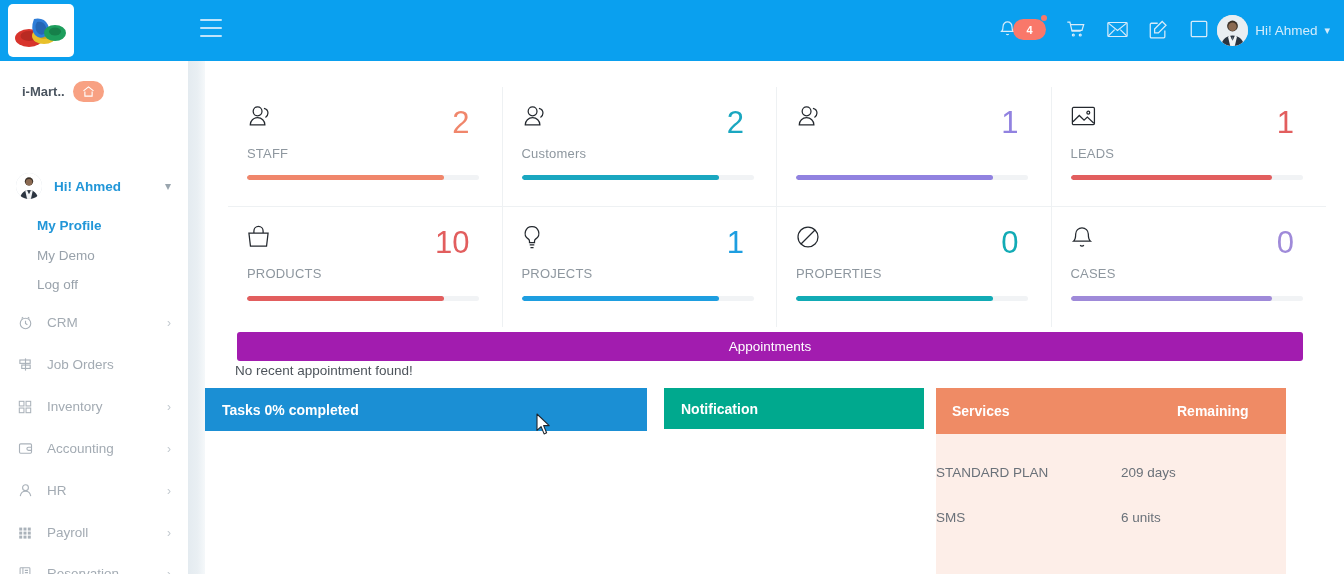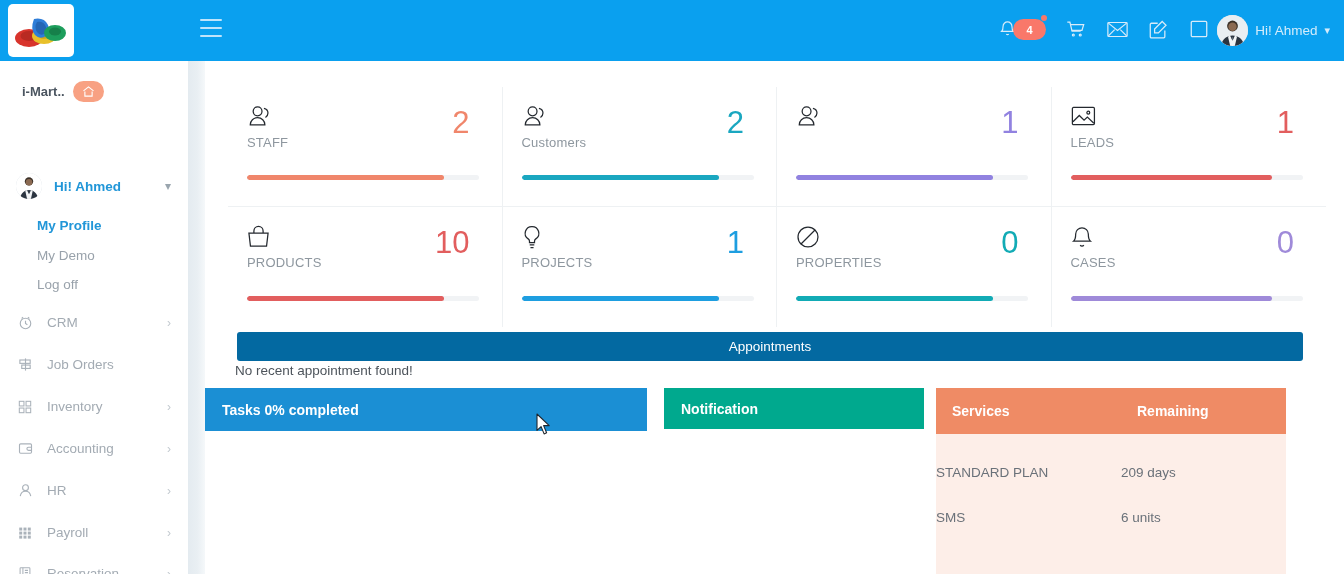--- a/index.html
+++ b/index.html
@@ -151,38 +151,38 @@
   .card {
     position: relative;
     padding: 18px 32px 0 19px;
     border-right: 1px solid #eef1f3;
     border-bottom: 1px solid #eef1f3;
   }
   .card:nth-child(4n) { border-right: none; }
   .card:nth-child(n+5) { border-bottom: none; }
   .card .c-icon { color: #2a2f35; height: 30px; display: flex; align-items: flex-start; }
   .card .c-label {
-    font-size: 13px; color: #8e979f; letter-spacing: .2px;
+    margin-top: 11px; font-size: 13px; color: #8e979f; letter-spacing: .2px;
   }
   .card .c-num {
     position: absolute; right: 32px; top: 20px;
     font-size: 31px; font-weight: 300; line-height: 1;
   }
   .card .c-track {
     position: absolute; left: 19px; bottom: 26px;
     width: 232px; height: 5px;
     background: #f1f3f5; border-radius: 3px; overflow: hidden;
   }
   .card .c-fill { height: 100%; border-radius: 3px; }
 
   
   #appt-bar {
     position: absolute; left: 32px; top: 271px;
     width: 1066px; height: 29px;
-    background: #0369a1; border-radius: 3px;
+    background: #a21caf; border-radius: 3px;
     display: flex; align-items: center; justify-content: center;
     color: #ffffff; font-size: 13.5px;
     cursor: pointer;
   }
   #appt-empty {
     position: absolute; left: 30px; top: 302px;
     font-size: 13.5px; color: #4d545b;
   }
 
   
@@ -208,21 +208,21 @@
   }
   #svc-panel {
     position: absolute; left: 731px; top: 327px;
     width: 350px; height: 196px;
     background: #fdeee8;
   }
   #svc-head {
     position: absolute; left: 0; top: 0; width: 350px; height: 46px;
     background: #ef8b65;
     display: flex; align-items: center;
-    color: #ffffff; font-size: 14px; font-weight: bold;
+    color: #ffffff; font-size: 14px; font-weight: bold; gap: 40px;
   }
   #svc-head .h1 { margin-left: 16px; width: 185px; }
   .svc-row {
     position: absolute; left: 0; width: 350px; height: 45px;
     display: flex; align-items: center;
     font-size: 13.5px; color: #6a7179;
   }
   .svc-row .s1 { width: 185px; }
 
   

